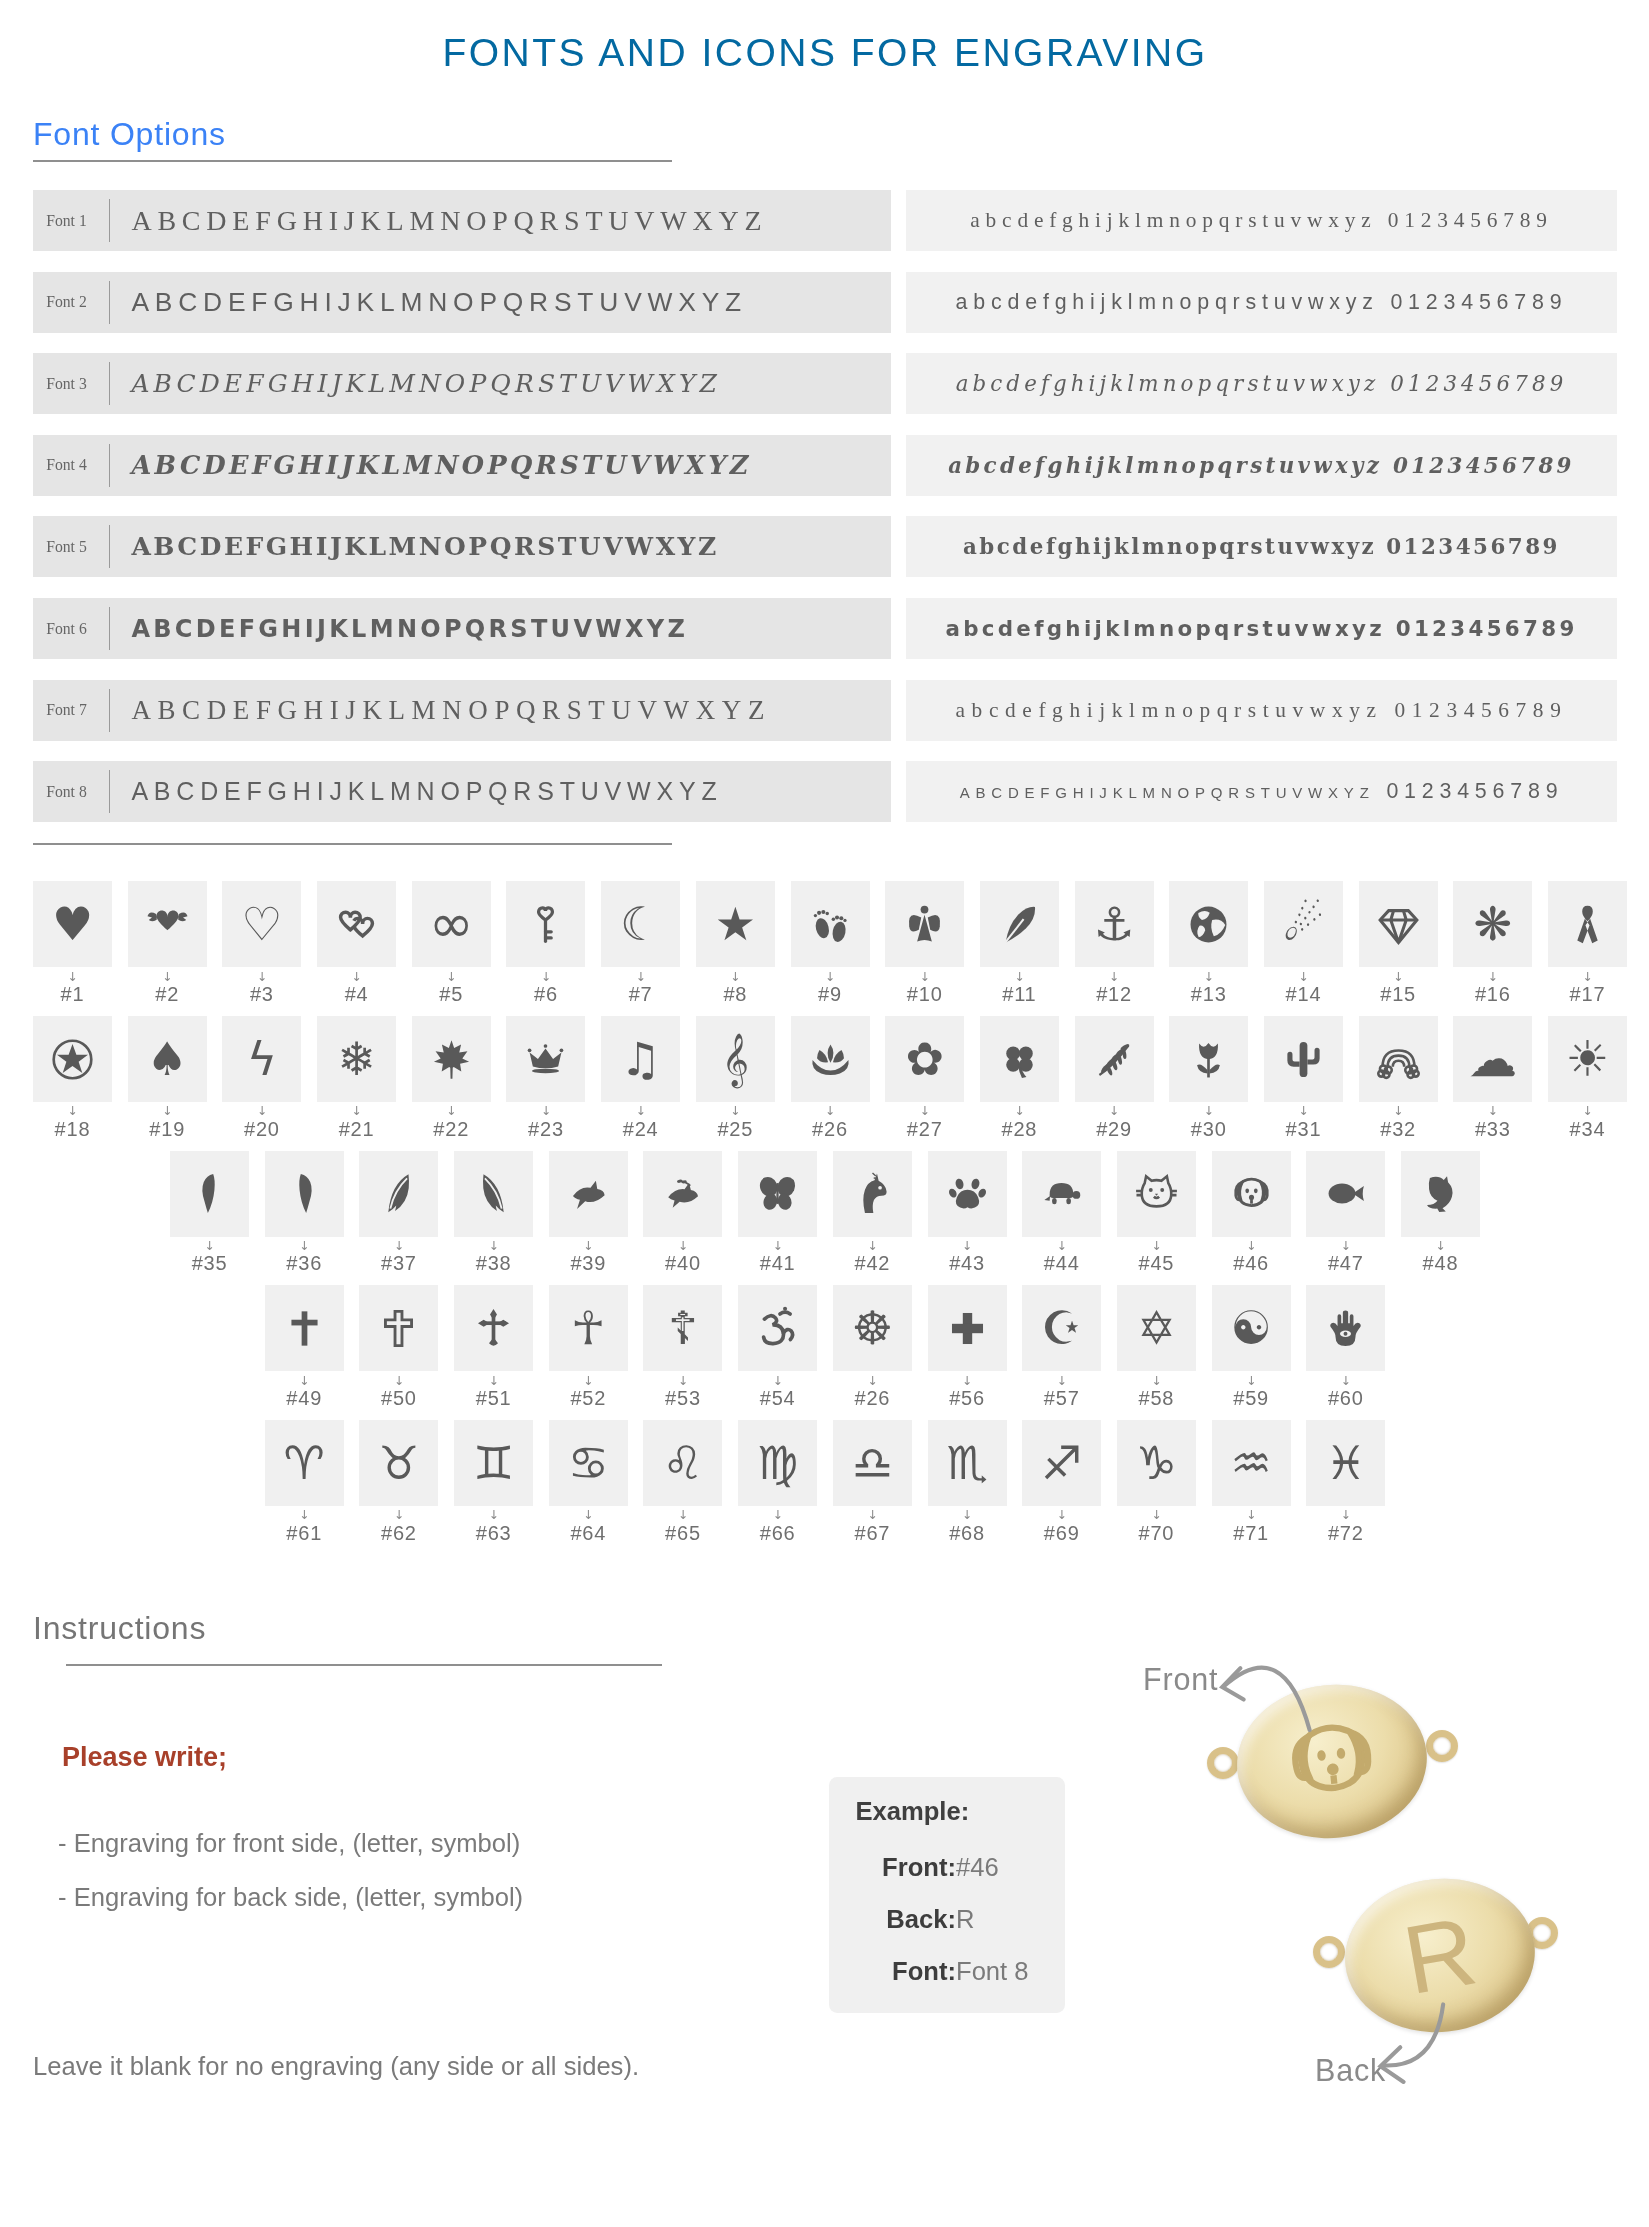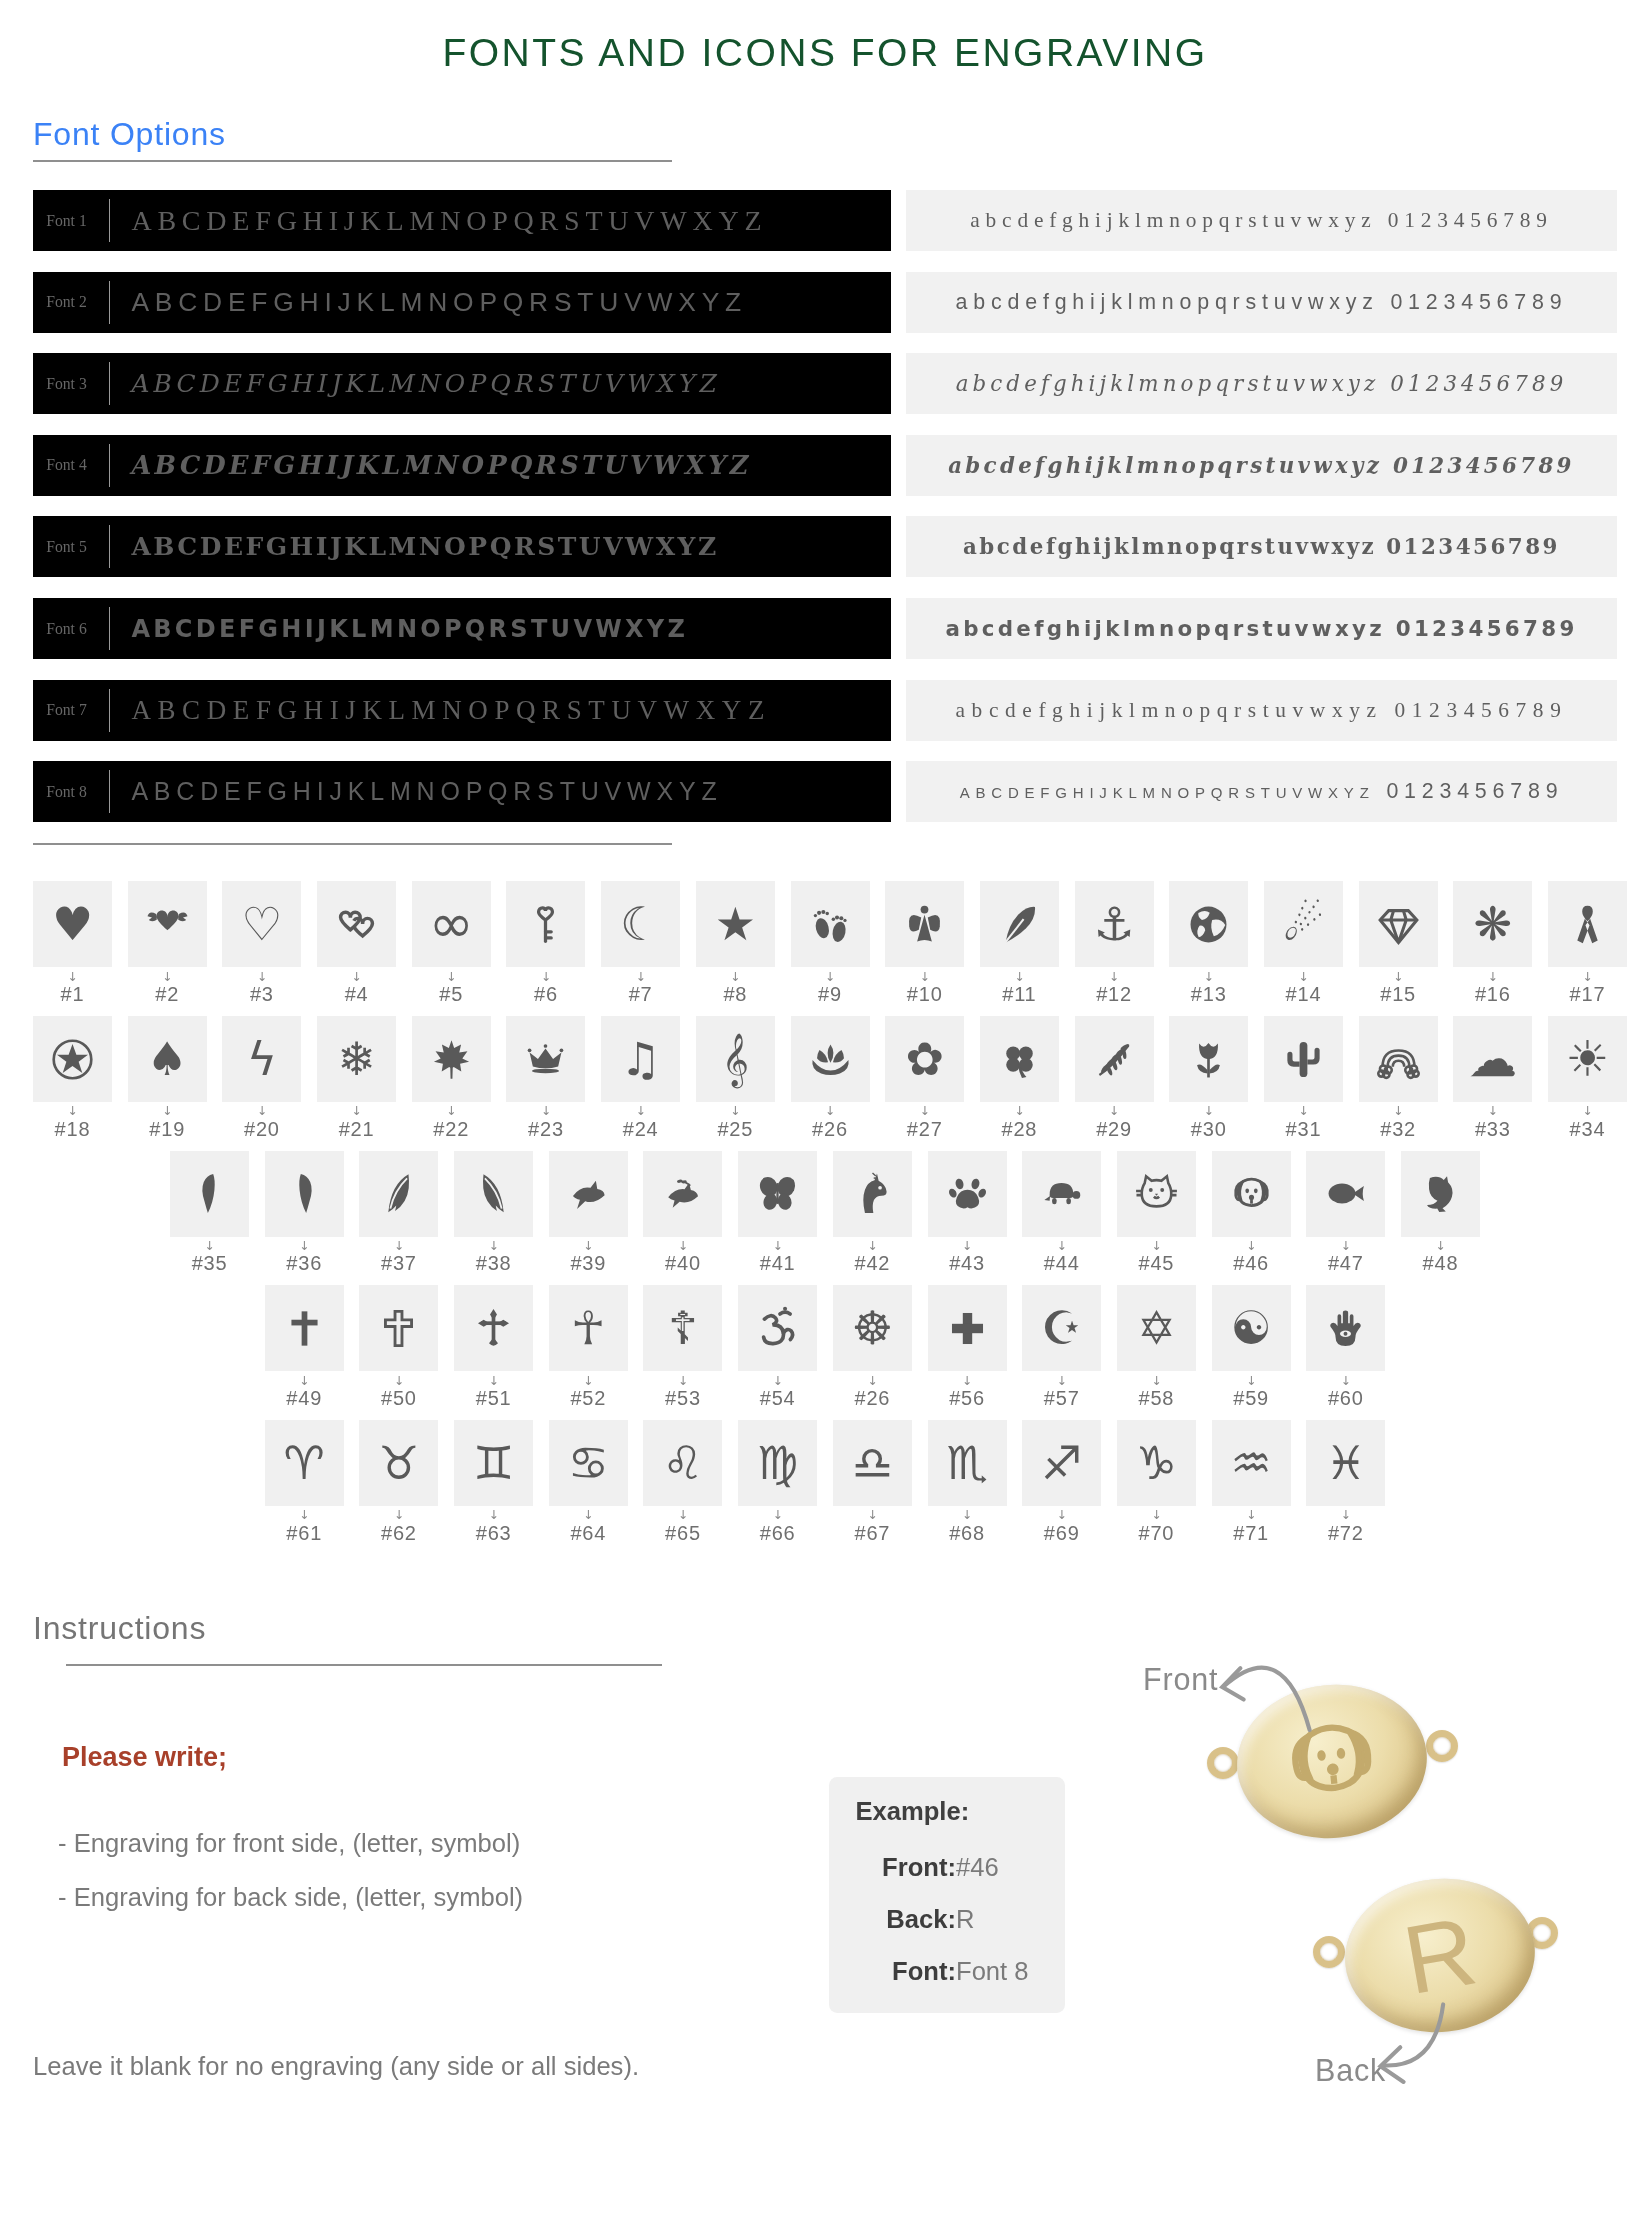--- a/index.html
+++ b/index.html
@@ -1,33 +1,33 @@
 <!DOCTYPE html>
 <html style="font-size:13.2px"><head>
 <meta charset="utf-8">
 <style>
   html,body{margin:0;padding:0;background:#fff;}
   body{width:1650px;height:2227px;position:relative;font-family:"Liberation Sans",sans-serif;overflow:hidden;}
   .page{position:relative;width:1650px;height:2227px;background:#fff;}
 
   
   .title{margin:0;padding-top:31px;text-align:center;font-size:39px;font-weight:400;
-         color:#14532d;letter-spacing:2.5px;}
+         color:#0369a1;letter-spacing:2.5px;}
 
   
   .sec-h{margin:0 0 6.6px 33px;font-size:32px;font-weight:400;color:#3b82f6;letter-spacing:0.8px;}
   .rule{height:2.5px;background:#8f8f8f;margin-left:33px;width:639px;}
   .rule-ins{width:596px;}
   .sec-fonts .sec-h{margin-top:41px;}
   .sec-icons .sec-h{margin-top:40px;}
 
   
   #font-rows{margin:28px 33px 0 33px;}
   .font-row{display:flex;gap:15px;margin-bottom:20.6px;height:61px;}
-  .fo-left{width:858px;background:#000000;display:flex;align-items:center;padding-left:13.2px;box-sizing:border-box;}
+  .fo-left{width:858px;background:#e5e5e5;display:flex;align-items:center;padding-left:13.2px;box-sizing:border-box;}
   .fo-right{flex:1;background:#f1f1f1;display:flex;align-items:center;justify-content:center;}
   .fo-label{width:63px;flex:none;font-family:"Liberation Serif",serif;font-size:15.7px;color:#666;}
   .fo-div{width:0.8px;height:43px;background:#9a9a9a;flex:none;margin-right:21.4px;}
   .sample{color:#5f5f5f;white-space:nowrap;}
   .sample.lower{font-size:21.4px;}
   .f1{font-family:"Liberation Serif",serif;letter-spacing:5.8px;font-size:28px;}
   .f2{font-family:"Liberation Sans",sans-serif;letter-spacing:5.8px;font-size:26.4px;}
   .f3{font-family:"DejaVu Serif",serif;font-style:italic;letter-spacing:4.1px;font-size:25px;}
   .f4{font-family:"DejaVu Serif",serif;font-style:italic;font-weight:bold;letter-spacing:3.3px;font-size:25.6px;}
   .f5{font-family:"DejaVu Serif",serif;font-weight:bold;letter-spacing:2.5px;font-size:25px;}

